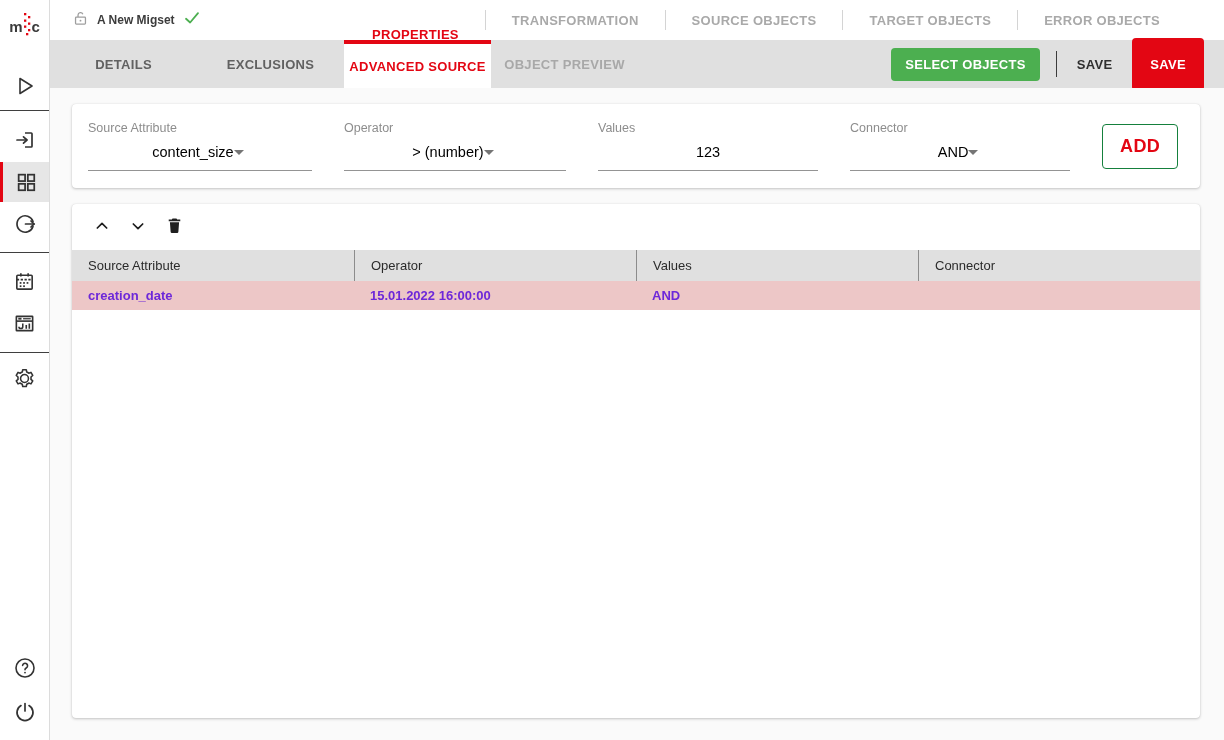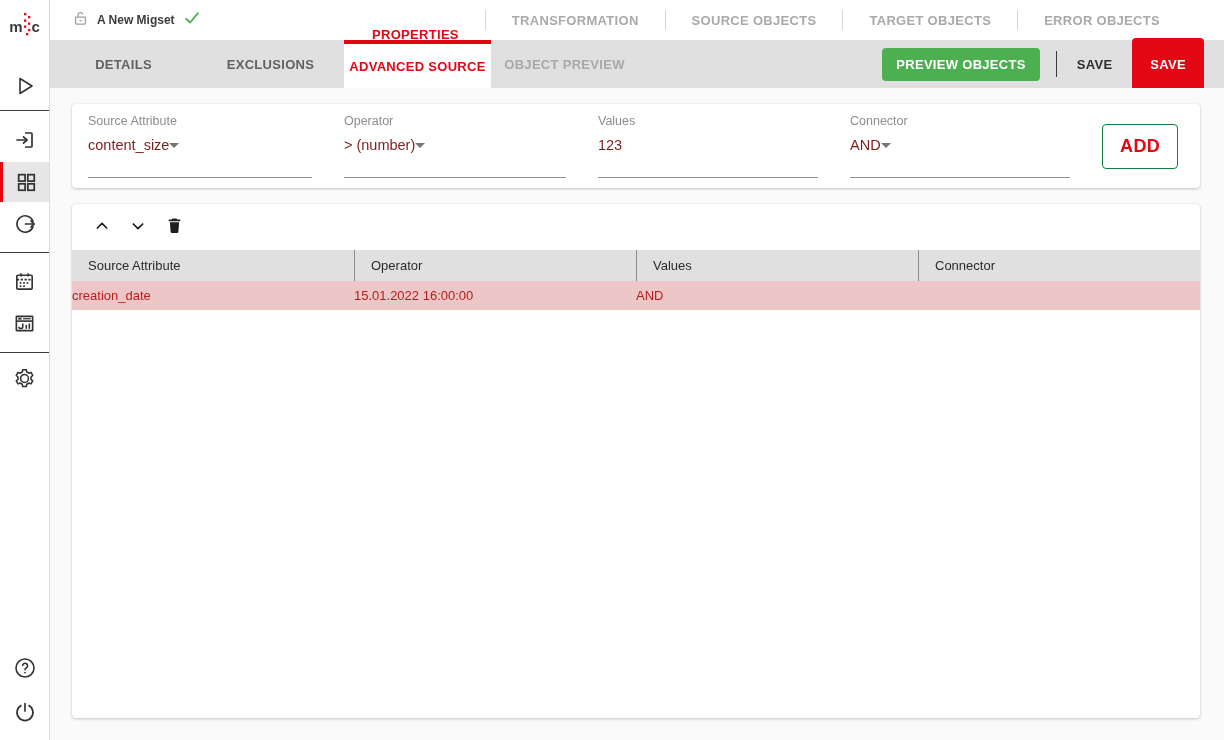--- a/index.html
+++ b/index.html
@@ -53,41 +53,41 @@
   .main { position:absolute; left:50px; top:88px; right:0; bottom:0;
     background:#fafafa; padding:16px 24px 22px 22px; }
 
   .card { background:#fff; border-radius:4px;
     box-shadow:0 1px 3px rgba(0,0,0,.22), 0 0 1px rgba(0,0,0,.12); }
 
   .form-card { height:84px; display:flex; align-items:center;
     padding:0 22px 0 16px; margin-bottom:16px; }
   .field { margin-right:32px; }
   .field .flabel { font-size:12.5px; color:#8d8d8d; margin-bottom:9px; }
-  .field .fvalue { display:flex; align-items:center; justify-content:flex-start;
-    font-size:14.5px; color:#7f1d1d; padding-bottom:24px; border-bottom:1px solid #949494; cursor:pointer; }
+  .field .fvalue { display:flex; align-items:center; justify-content:center;
+    font-size:14.5px; color:#000000; padding-bottom:10px; border-bottom:1px solid #949494; cursor:pointer; }
   .caret { width:0; height:0; border-left:5px solid transparent; border-right:5px solid transparent;
     border-top:5px solid #757575; margin-right:4px; }
   .f-w1 { width:230px; } .f-w2 { width:228px; } .f-w3 { width:226px; } .f-w4 { width:226px; }
   .btn-add { margin-left:auto; background:#fff; border:1px solid #15803d; border-radius:4px;
     color:#e30613; font-weight:bold; font-size:18px; letter-spacing:.3px;
     padding:11px 17px; cursor:pointer; font-family:inherit; }
 
   .table-card { height:514px; display:flex; flex-direction:column; overflow:hidden; }
   .grid-toolbar { height:46px; display:flex; align-items:center; padding-left:12px; flex:0 0 auto; }
   .tool-btn { width:36px; height:36px; display:flex; align-items:center; justify-content:center;
     cursor:pointer; background:transparent; border:none; padding:0; }
   .grid-header { height:31px; background:#e0e0e0; display:flex; flex:0 0 auto; }
   .hcell { width:25%; display:flex; align-items:center; padding-left:16px;
     font-size:13px; color:#2b2b2b; border-left:1px solid #8c8c8c; }
   .hcell:first-child { border-left:none; }
   .grid-row { height:29px; display:flex; flex:0 0 auto; cursor:pointer; }
   .grid-row.selected { background:#edc7c7; }
-  .rcell { width:25%; display:flex; align-items:center; 
-    font-size:13px; color:#b91c1c; }
+  .rcell { width:25%; display:flex; align-items:center; padding-left:16px;
+    font-size:13px; color:#6d28d9;font-weight:bold; }
 </style>
 </head>
 <body>
 
 <div class="sidebar">
   <div class="logo">
     <span>m</span>
       <span class="dots"><svg width="7" height="26" viewBox="0 0 7 26">
           <g fill="#e30613">
             <rect x="0" y="1" width="2.3" height="2.3"></rect>
@@ -235,21 +235,21 @@
     <span class="tab">ERROR OBJECTS</span>
   </div>
 </div>
 
 <div class="subbar">
   <div class="subtab">DETAILS</div>
   <div class="subtab">EXCLUSIONS</div>
   <div class="subtab active">ADVANCED SOURCE</div>
   <div class="subtab disabled">OBJECT PREVIEW</div>
   <div class="subbar-actions">
-    <button class="btn btn-green">PREVIEW OBJECTS</button>
+    <button class="btn btn-green">SELECT OBJECTS</button>
     <span class="action-div"></span>
     <button class="btn btn-text">SAVE</button>
     <button class="btn btn-red">SAVE</button>
   </div>
 </div>
 
 <div class="main">
 
   <div class="card form-card">
     <div class="field f-w1">

